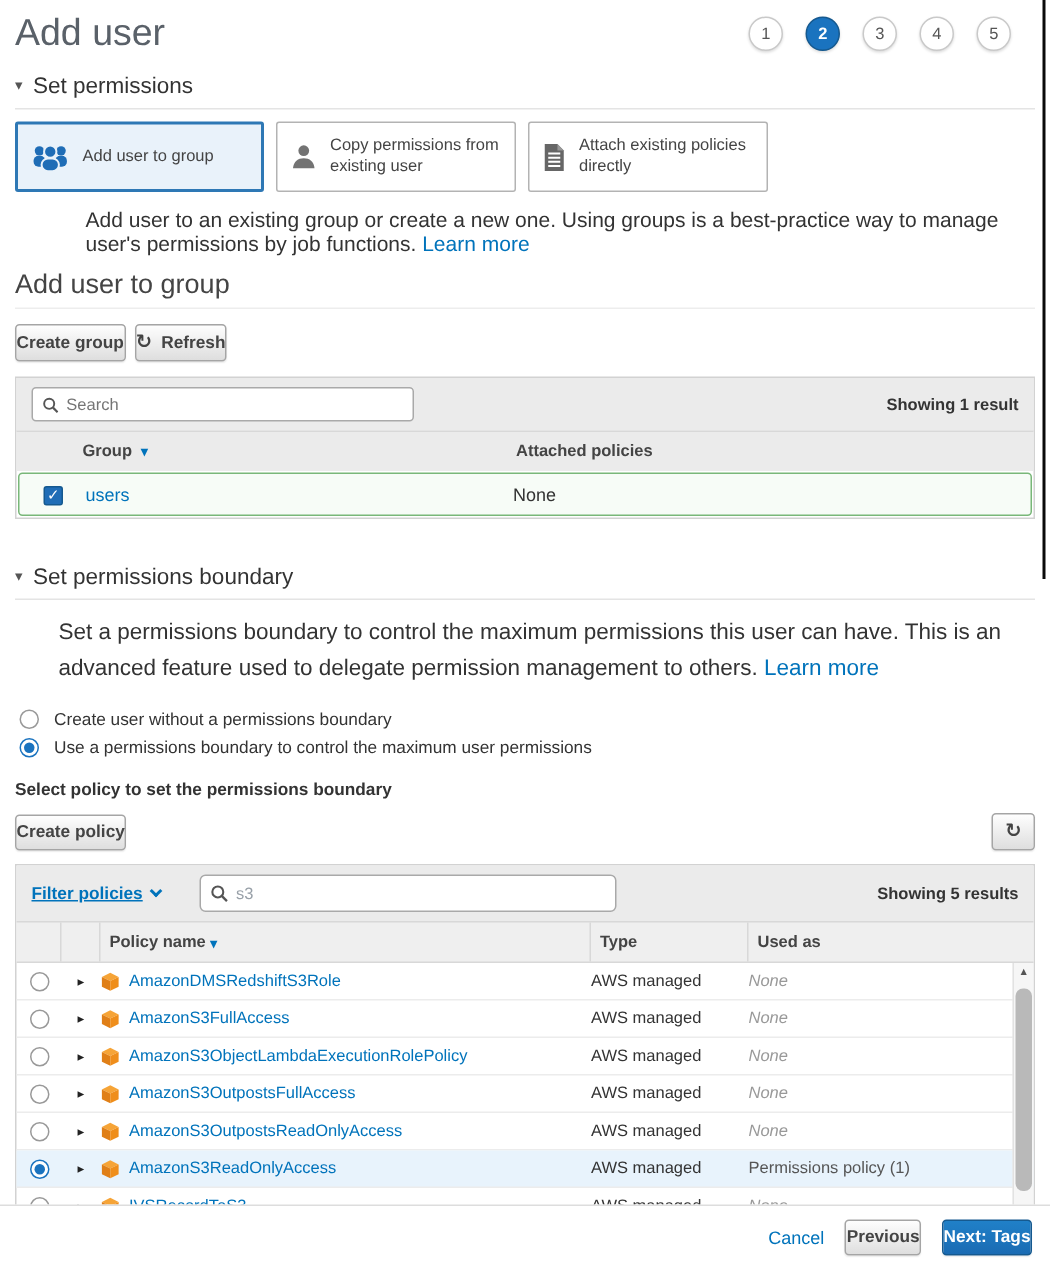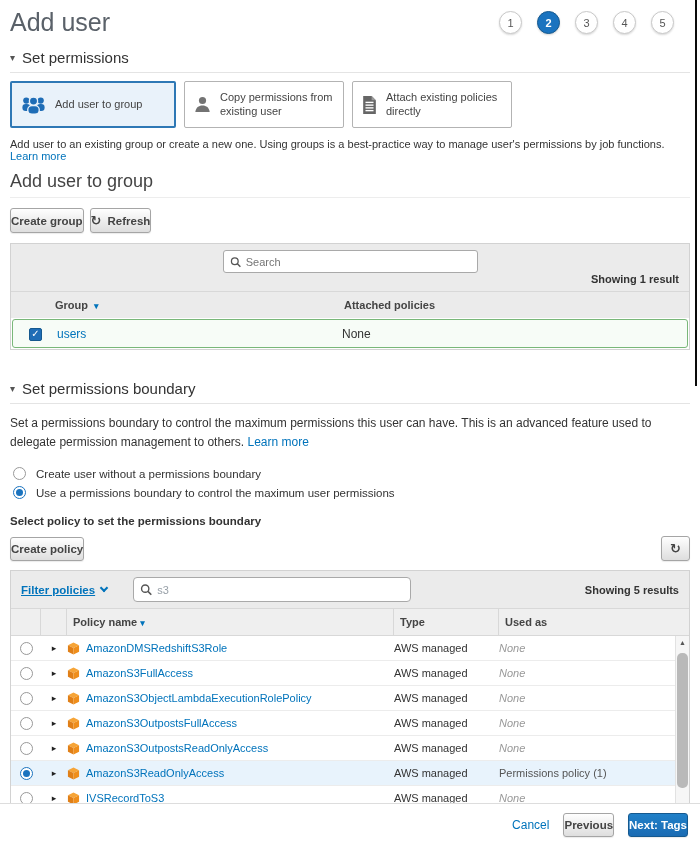--- a/index.html
+++ b/index.html
@@ -31,21 +31,21 @@
   
   .cards { display: flex; gap: 8px; margin-top: 8px; }
   .card {
     width: 160px; height: 47px; border: 1px solid #b3b3b3; border-radius: 2px;
     background: #fff; display: flex; align-items: center; gap: 8px;
     padding: 0 8px; font-size: 11px; color: #444; cursor: pointer;
   }
   .card.selected { width: 166px; border: 2px solid #2e78b5; background: #e9f2fa; }
   .card-label { line-height: 1.25; }
 
-  .intro { margin-top: 10px; font-size: 11px; color: #333; }
+  .intro { margin-top: 10px; font-size: 14px; color: #333; margin-left: 47px; }
   .link { color: #0073bb; text-decoration: none; cursor: pointer; }
 
   .h2 { margin-top: 9px; font-size: 18px; font-weight: 400; color: #444; padding-bottom: 5px; border-bottom: 1px solid #ededed; }
 
   
   .btn {
     display: inline-flex; align-items: center; gap: 6px;
     padding: 5px 0; font-size: 11.5px; font-weight: bold; color: #444;
     background: linear-gradient(#fefefe, #dedede); border: 1px solid #a5a5a5;
     border-radius: 3px; box-shadow: 0 1px 1px rgba(0,0,0,.08); cursor: pointer;
@@ -62,41 +62,41 @@
     border: 1px solid #a9a9a9; border-radius: 3px; height: 23px; padding: 0 6px; width: 255px;
   }
   .search-box input {
     border: none; outline: none; width: 100%; font-size: 11px; color: #555;
     font-family: inherit; background: transparent;
   }
   .showing { font-weight: bold; font-size: 11px; color: #333; margin-left: auto; }
 
   
   .g-table { margin-top: 10px; border: 1px solid #d2d2d2; }
-  .g-toolbar { display: flex; align-items: center; background: #ebebeb; padding: 6px 10px; flex-direction: column; }
+  .g-toolbar { display: flex; align-items: center; background: #ebebeb; padding: 6px 10px; }
   .g-header { display: flex; align-items: center; background: #ebebeb; border-top: 1px solid #d8d8d8; padding: 7px 0; font-size: 11px; font-weight: bold; color: #444; }
   .g-cell-check { width: 44px; padding-left: 16px; }
   .g-cell-group { flex: 1; }
   .g-cell-attached { width: 345px; }
   .sort-caret { color: #0073bb; font-size: 9px; margin-left: 3px; }
   .g-row {
     display: flex; align-items: center; height: 29px; margin: 1px;
     border: 1px solid #79b779; border-radius: 3px; background: #f7fcf7; cursor: pointer;
   }
   .checkbox {
     width: 13px; height: 13px; border: 1px solid #888; border-radius: 2px; background: #fff;
     display: inline-flex; align-items: center; justify-content: center; cursor: pointer;
   }
   .checkbox.checked { background: #1f6db6; border-color: #15598f; }
   .checkbox .check-glyph { display: none; color: #fff; font-size: 10px; line-height: 1; font-family: "DejaVu Sans", sans-serif; }
   .checkbox.checked .check-glyph { display: block; }
 
   
   .boundary-head { margin-top: 30px; }
-  .para { margin-top: 10px; font-size: 12px; line-height: 1.6; color: #333; max-width: 650px; }
+  .para { margin-top: 10px; font-size: 15px; line-height: 1.6; color: #333; max-width: 650px; margin-left: 29px; }
   .radios { margin-top: 12px; }
   .radio-row { display: flex; align-items: center; gap: 10px; padding: 3px 0 3px 3px; font-size: 11.5px; cursor: pointer; }
   .radio { width: 13px; height: 13px; min-width: 13px; border-radius: 50%; border: 1px solid #999; background: #fff; position: relative; }
   .radio.on { border-color: #1a73bf; }
   .radio.on::after { content: ""; position: absolute; inset: 2px; border-radius: 50%; background: #1a73bf; }
   .bold-label { margin-top: 13px; font-size: 11.5px; font-weight: bold; color: #333; }
   .policy-actions { margin-top: 9px; display: flex; justify-content: space-between; align-items: center; }
 
   
   .p-table { margin-top: 9px; border: 1px solid #d2d2d2; }

